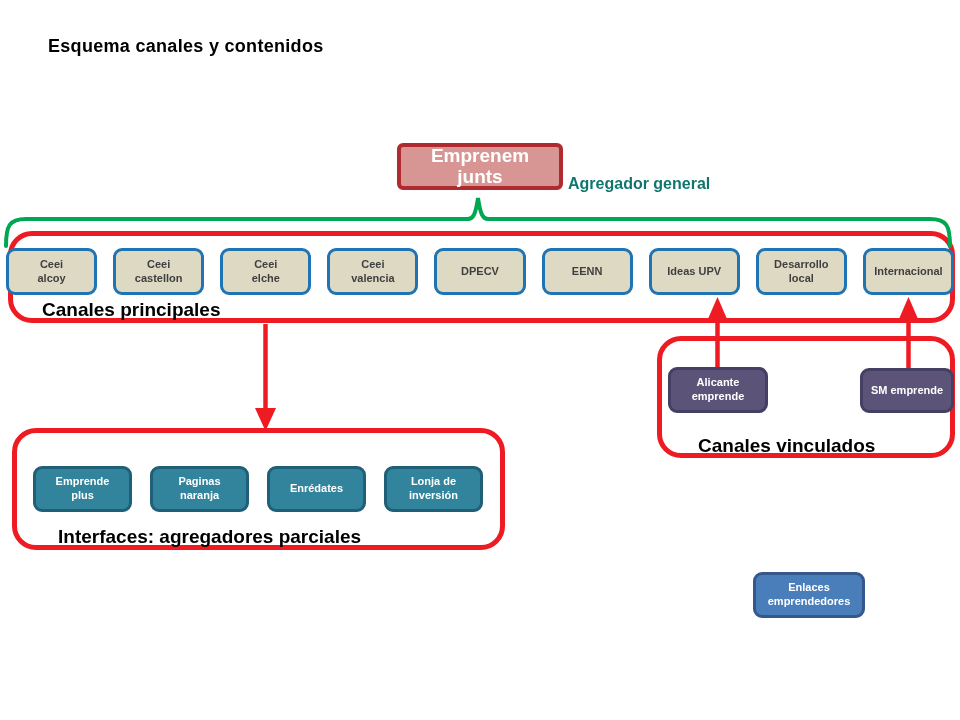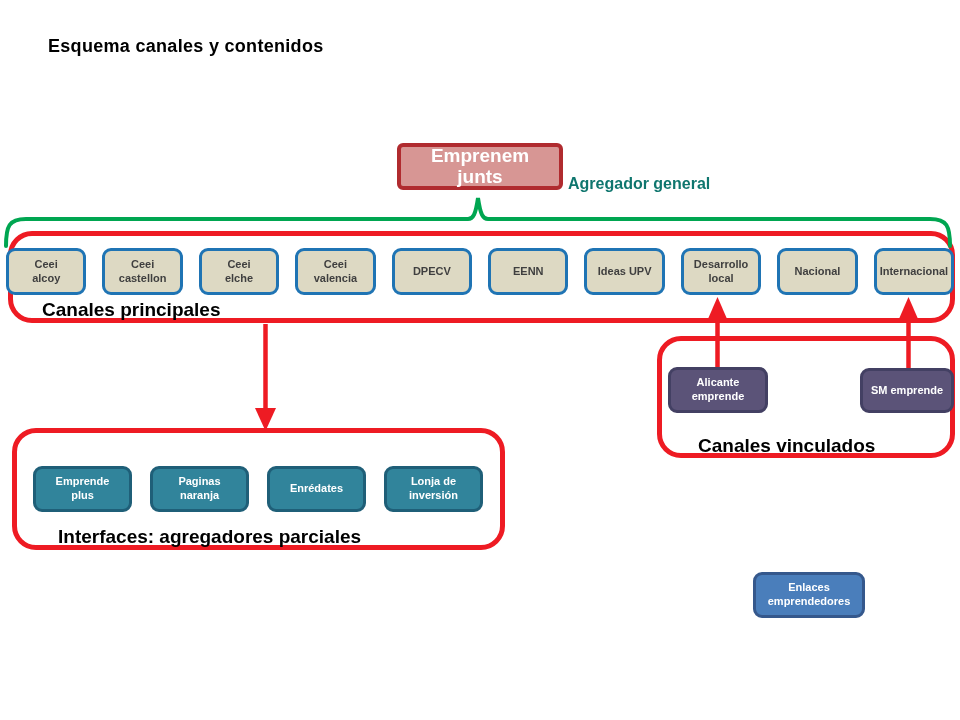--- a/index.html
+++ b/index.html
@@ -124,21 +124,20 @@
 castellon</div>
     <div class="box channel-box">Ceei
 elche</div>
     <div class="box channel-box">Ceei
 valencia</div>
     <div class="box channel-box">DPECV</div>
     <div class="box channel-box">EENN</div>
     <div class="box channel-box">Ideas UPV</div>
     <div class="box channel-box">Desarrollo
 local</div>
-    <div class="box channel-box">Nacional</div>
     <div class="box channel-box">Internacional</div>
   </div>
   <div class="group-label label-main">Canales principales</div>
 
   <div class="group-rect group-linked"></div>
   <div class="box linked-box sm">SM emprende</div>
   <div class="box linked-box alicante">Alicante
 emprende</div>
   <div class="group-label label-linked">Canales vinculados</div>
 

